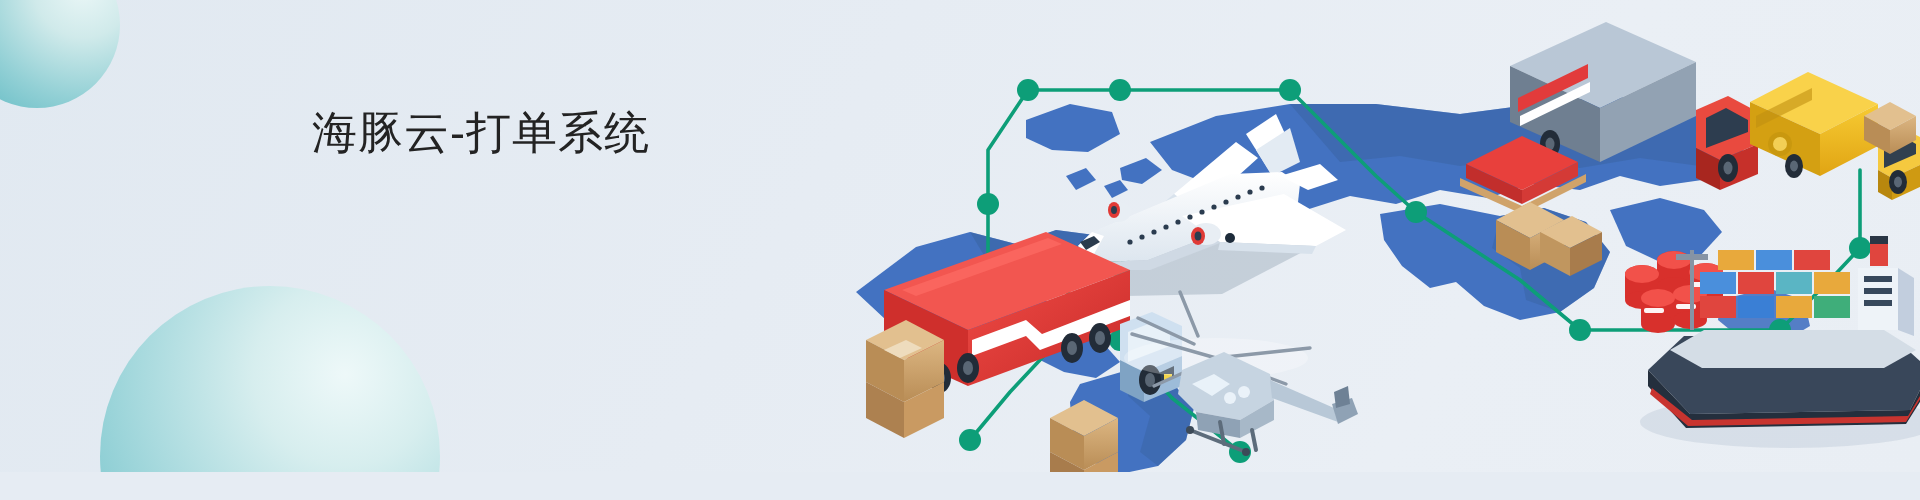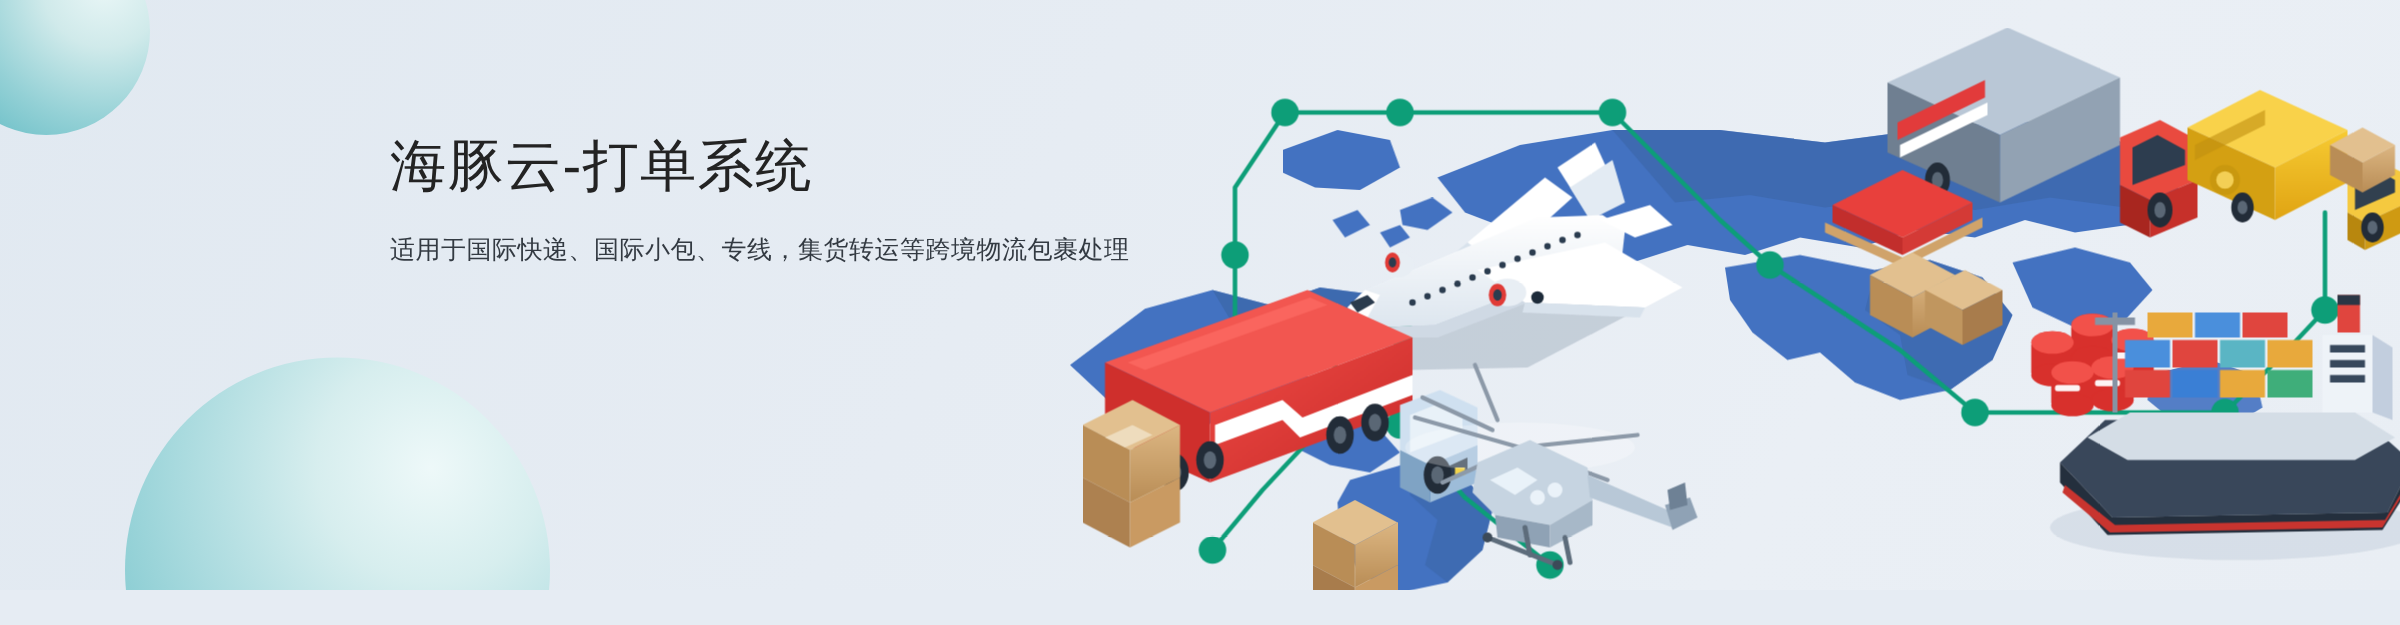--- a/index.html
+++ b/index.html
@@ -47,21 +47,20 @@
 </head>
 <body>
 
 <div id="banner">
 
   <div class="blob" id="blob-top"></div>
   <div class="blob" id="blob-bottom"></div>
 
   <div id="text-block">
     <h1 id="page-title">海豚云-打单系统</h1>
-    <p id="page-subtitle">适用于国际快递、国际小包、专线，集货转运等跨境物流包裹处理</p>
   </div>
 
   <div id="illustration">
     <svg viewBox="0 0 1100 500" xmlns="http://www.w3.org/2000/svg">
       <defs>
         <linearGradient id="gPlaneBody" x1="0" y1="0" x2="0" y2="1">
           <stop offset="0" stop-color="#ffffff"></stop>
             <stop offset="1" stop-color="#dde6ef"></stop>
         </linearGradient>
         <linearGradient id="gTruckRed" x1="0" y1="0" x2="1" y2="1">

